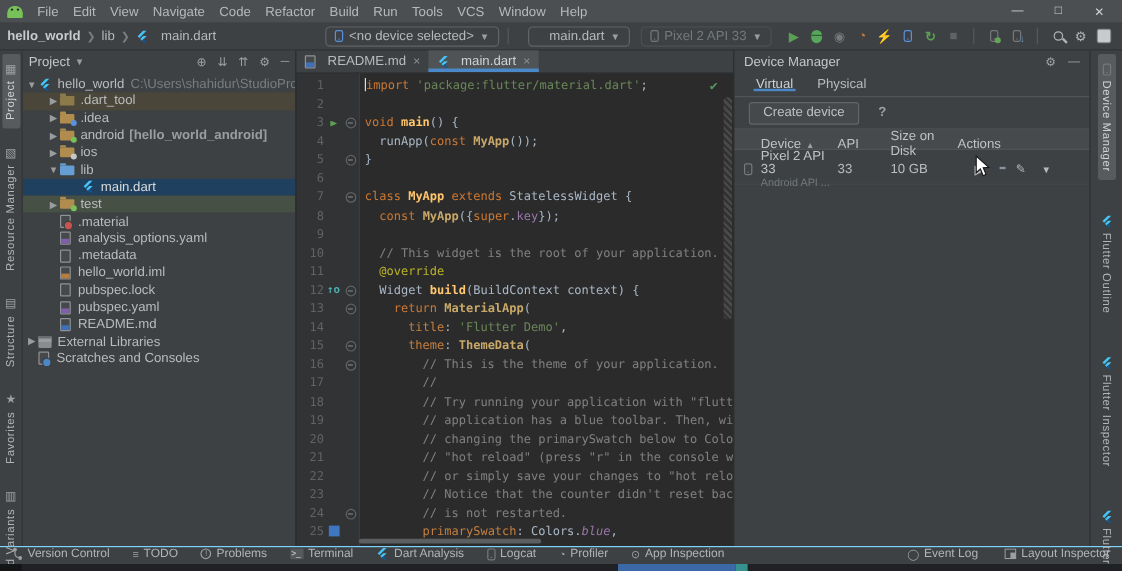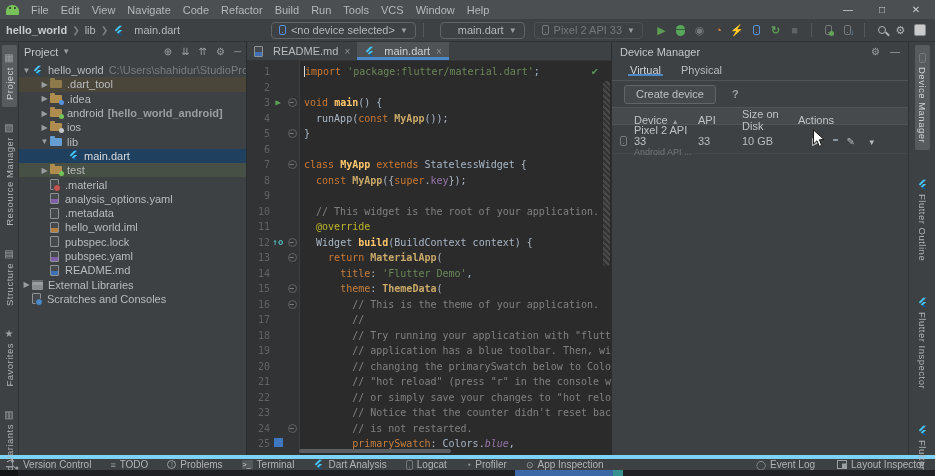--- a/index.html
+++ b/index.html
@@ -126,21 +126,21 @@
   .dm-row{height:29px;border-bottom:1px solid #45484a}
   .dm-row .devcell{display:flex;align-items:center;gap:7px}
   .dm-row .dname{color:#c0c2c4;line-height:11px}
   .dm-row .dsub{color:#73787a;font-size:9px;line-height:10px}
   .dm-row .acts{display:flex;gap:13px;align-items:center;color:#b6babd;padding-left:14px}
   .fold-ico{width:11px;height:7px;background:#87939e;border-radius:1px;position:relative}
   .fold-ico::before{content:"";position:absolute;top:-2px;left:0;width:5px;height:2px;background:#87939e}
   .pen{color:#b6babd;font-size:10px}
 
   
-  #bottombar{height:15px;flex:0 0 auto;background:#3d4143;border-top:4px solid #7dd3fc;display:flex;align-items:flex-end;padding:0 10px;font-size:10px;color:#b2b4b6;white-space:nowrap}
+  #bottombar{height:15px;flex:0 0 auto;background:#3d4143;border-top:1px solid #7dd3fc;display:flex;align-items:flex-start;padding:0 10px;font-size:10px;color:#b2b4b6;white-space:nowrap}
   .bb-item{display:flex;align-items:center;gap:4px}
   .bb-ic{font-size:9px;color:#9da0a2;display:inline-flex;align-items:center}
   #bb-right{margin-left:auto;display:flex;gap:22px}
   #statusbar{height:13px;flex:0 0 auto;background:#3d4143;border-top:1px solid #2f3234;display:flex;align-items:center;gap:14px;padding:0 7px;font-size:9.5px;color:#b2b4b6;white-space:nowrap}
   #sb-boxico{width:9px;height:8px;border:1px solid #9da0a2;border-radius:1px;position:relative}
   #sb-boxico::before{content:"";position:absolute;left:0;top:0;bottom:0;width:3px;background:#9da0a2}
   #sb-right{margin-left:auto;display:flex;gap:13px;align-items:center}
   .lock{width:8px;height:6px;background:#9da0a2;border-radius:1px;position:relative;margin-top:3px}
   .lock::before{content:"";position:absolute;top:-4px;left:1px;width:4px;height:4px;border:1.5px solid #9da0a2;border-bottom:none;border-radius:3px 3px 0 0}
   #sb-note{width:11px;height:9px;background:#a56b4f;border-radius:2px;position:relative}

